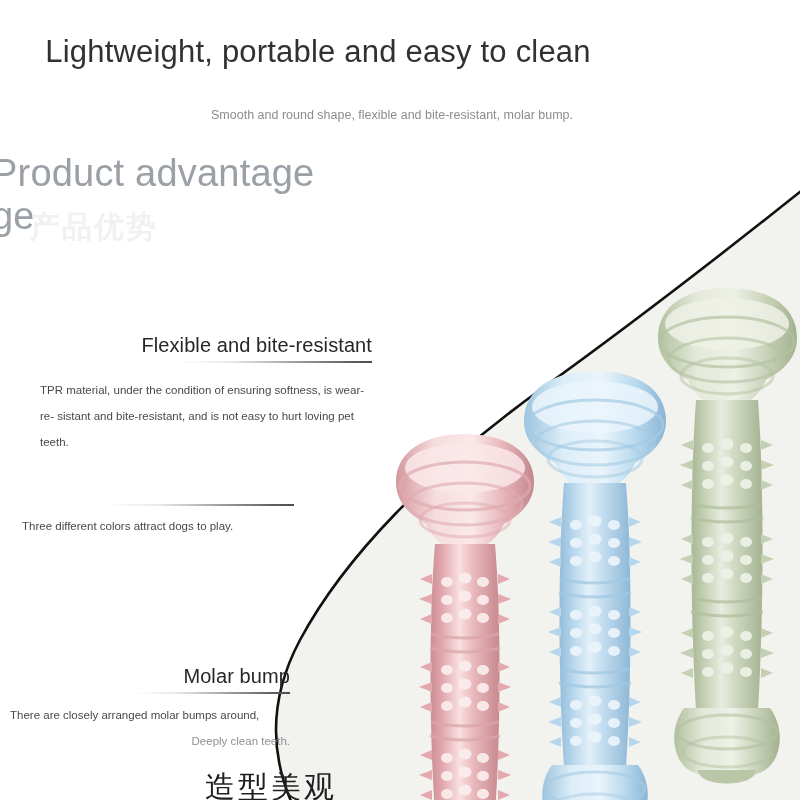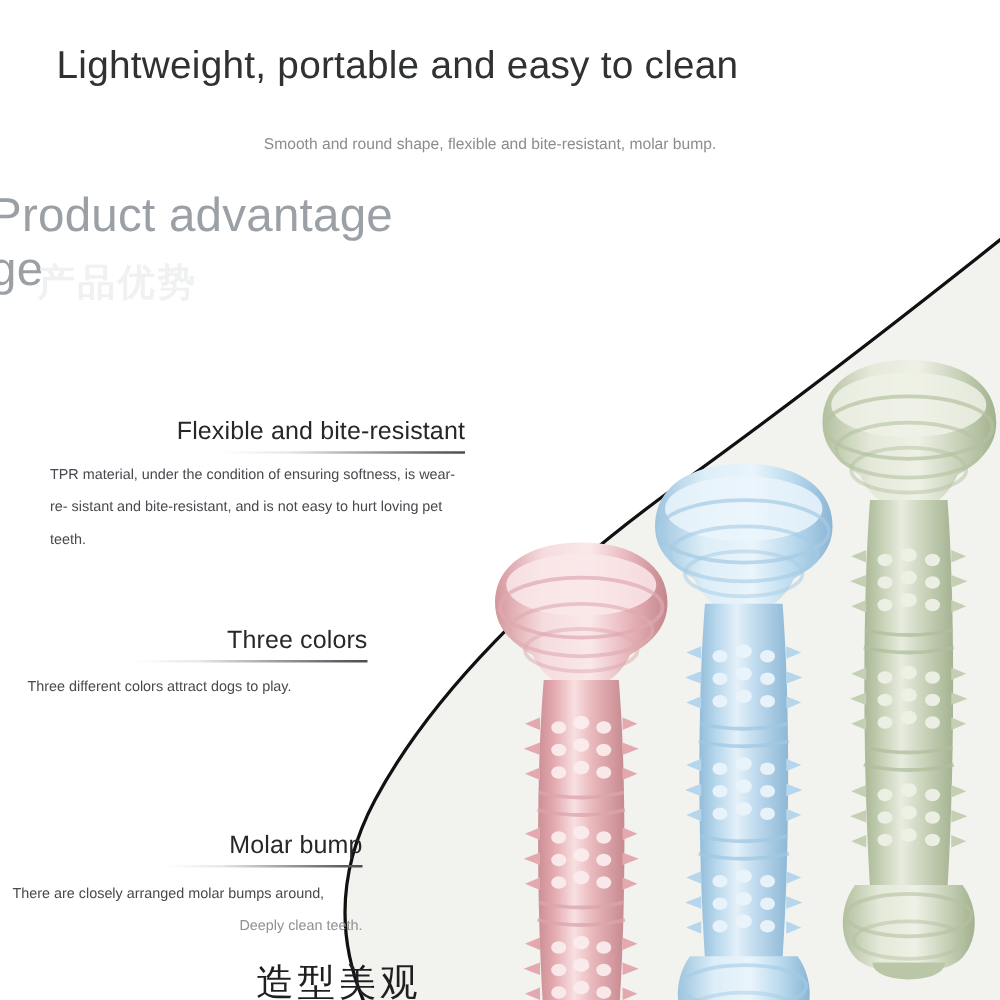--- a/index.html
+++ b/index.html
@@ -42,21 +42,21 @@
   .feature{position:absolute;}
   .feat-title{
     text-align:right;font-size:20px;line-height:24px;color:#25272a;
     font-weight:400;letter-spacing:.1px;
   }
   .feat-rule{
     height:2px;margin-top:4px;
     background:linear-gradient(to right,rgba(120,124,128,0) 0%,rgba(120,124,128,.18) 28%,#5e6267 88%,#4a4e52 100%);
   }
   .feat-desc{
-    font-size:11.5px;line-height:26px;color:#46494d;margin-top:4px;
+    font-size:11.5px;line-height:26px;color:#46494d;margin-top:14px;
     text-align:left;
   }
   .feat-desc .ln2-right{display:block;text-align:right;color:#8e9296;}
 
   #feature-1{left:40px;top:333px;width:332px;}
   #feature-1 .feat-rule{margin-left:138px;}
   #feature-2{left:22px;top:500px;width:272px;}
   #feature-2 .feat-rule{margin-left:86px;}
   #feature-2 .feat-desc{line-height:22px;margin-top:9px;}
   #feature-3{left:10px;top:664px;width:280px;}
@@ -397,21 +397,20 @@
     <div class="feat-title">Flexible and
 bite-resistant</div>
     <div class="feat-rule"></div>
     <div class="feat-desc">
       <span>TPR material, under the condition of ensuring softness, is wear-re-</span>
       <span>sistant and bite-resistant, and is not easy to hurt loving pet teeth.</span>
     </div>
   </div>
 
   <div class="feature" id="feature-2">
-    <div class="feat-title">Three colors</div>
     <div class="feat-rule"></div>
     <div class="feat-desc">
       <span>Three different colors attract dogs to play.</span>
     </div>
   </div>
 
   <div class="feature" id="feature-3">
     <div class="feat-title">Molar bump</div>
     <div class="feat-rule"></div>
     <div class="feat-desc">

